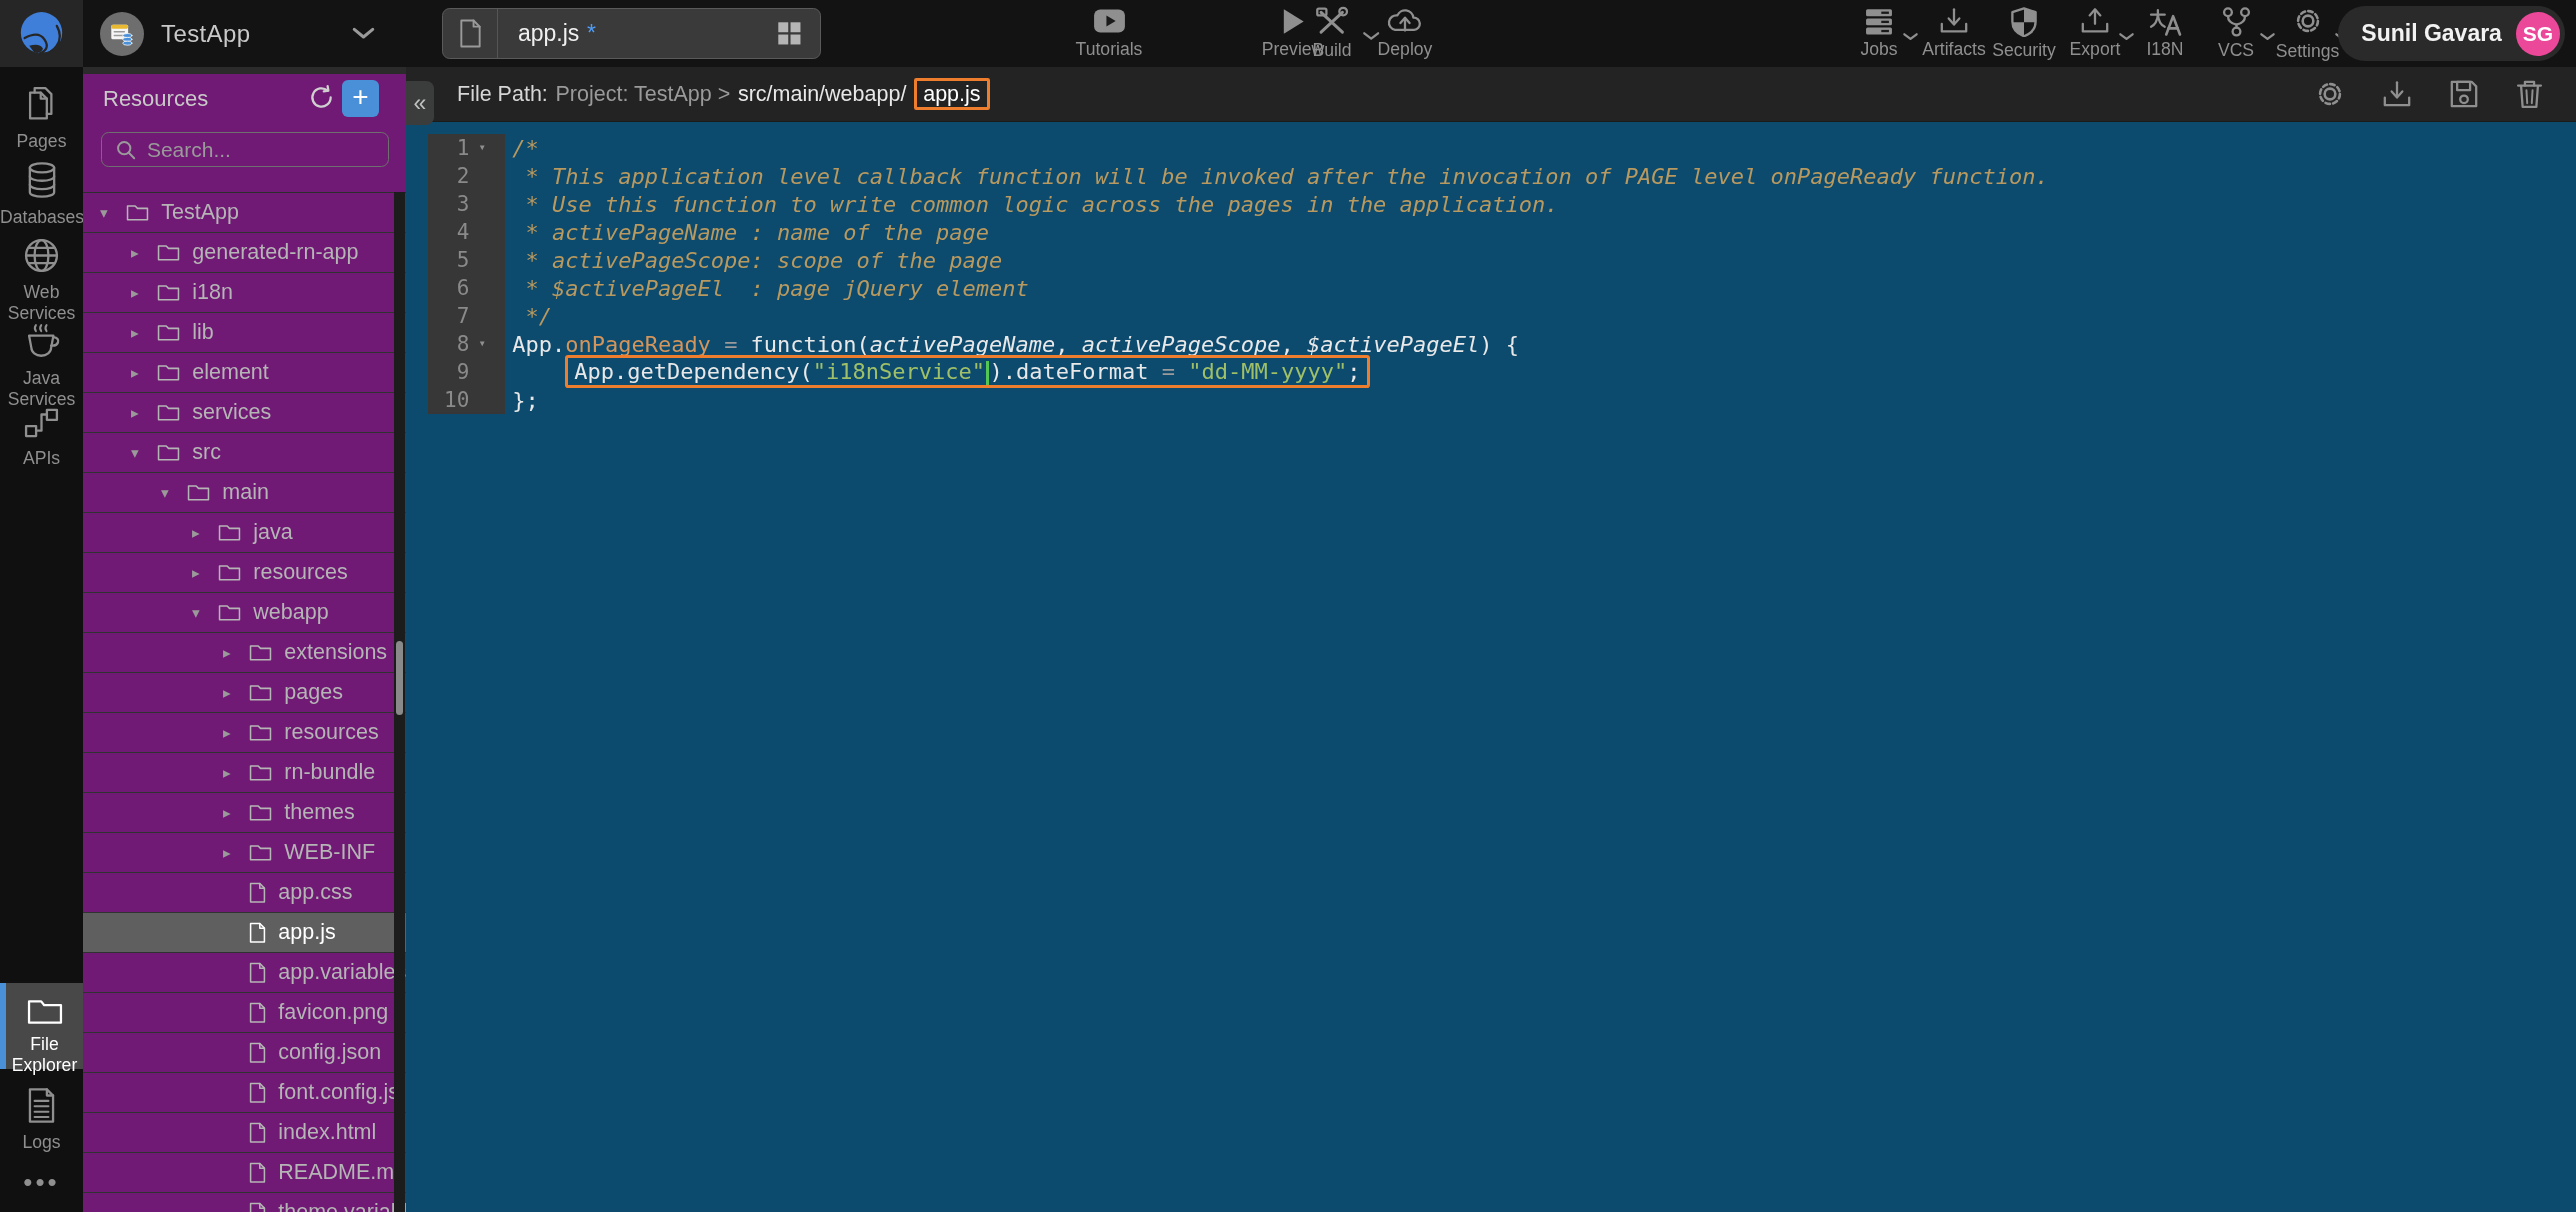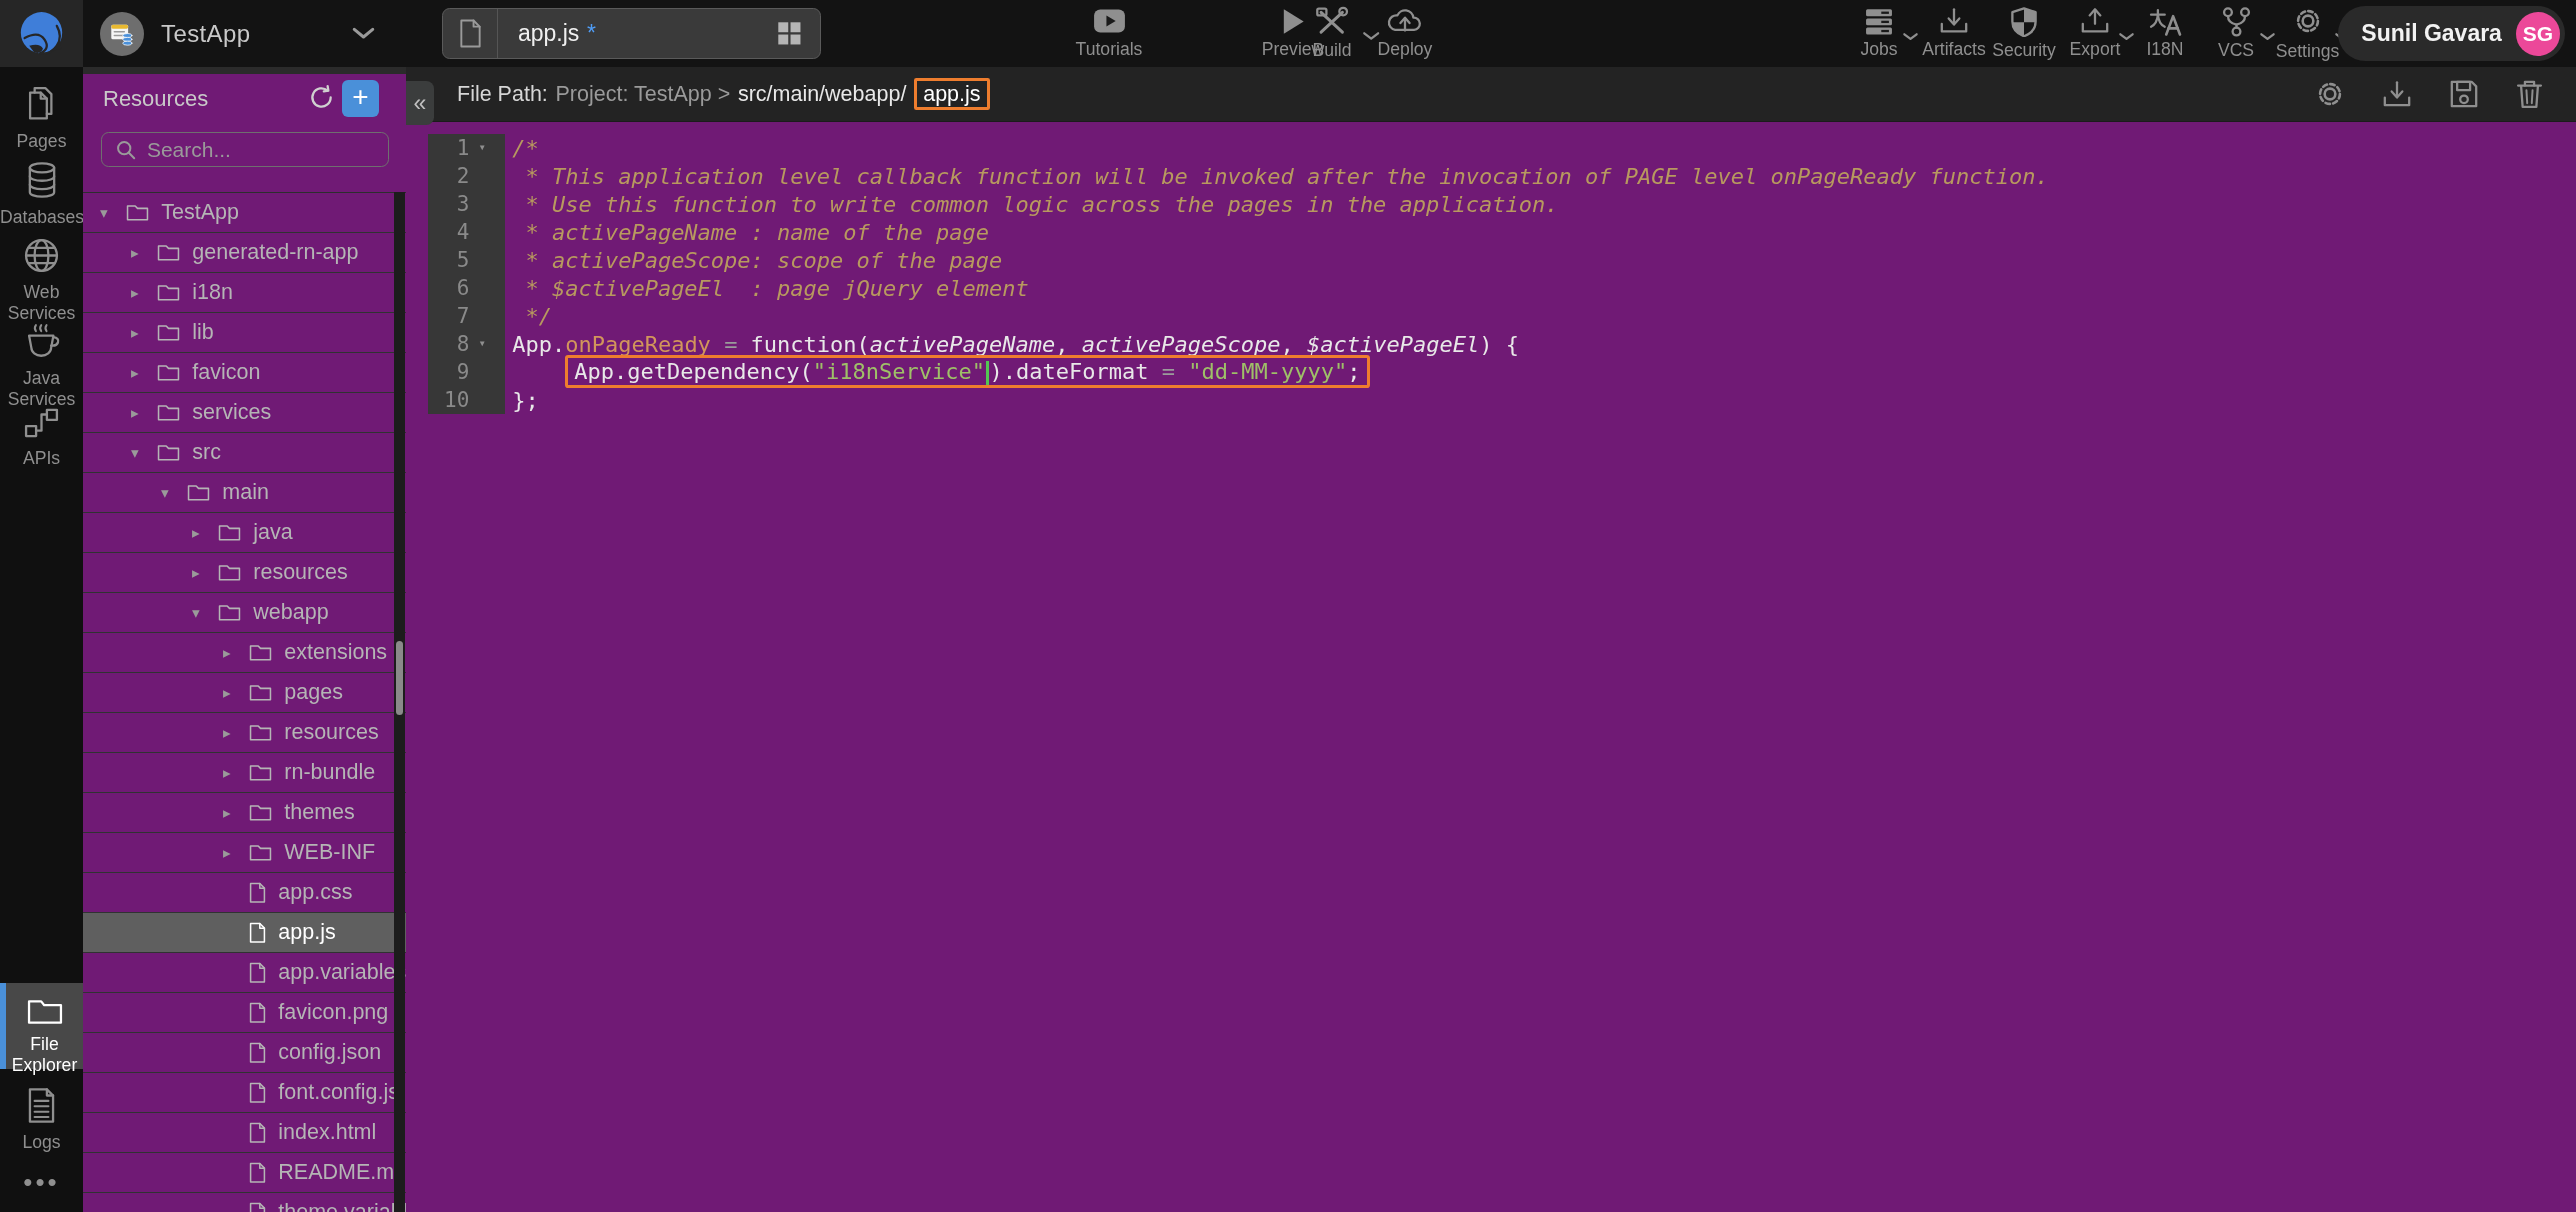--- a/index.html
+++ b/index.html
@@ -70,21 +70,21 @@
               color:#b5b5b5; font-size:21.5px; cursor:pointer; white-space:nowrap; }
   .tree-row.selected { background:#5f5f5f; color:#ffffff; }
   .tree-caret { width:26px; font-size:15.3px; color:#9a9a9a; flex:none; }
   .tree-row.selected .tree-caret { color:#fff; }
   .tree-ico { margin-right:12.3px; flex:none; }
   #tree-scroll-track { position:absolute; left:311px; top:118px; width:10.7px; height:1027px; background:#1c1c1c; }
   #tree-scroll-thumb { position:absolute; left:1.5px; top:449px; width:7.7px; height:74px;
                        background:#8a8a8a; border-radius:3.8px; }
 
   
-  #editor { position:absolute; left:406px; top:67px; width:2170px; height:1145px; background:#701a75; }
+  #editor { position:absolute; left:406px; top:67px; width:2170px; height:1145px; background:#0c4a6e; }
   #ed-header { position:absolute; left:0; top:0; width:2170px; height:55px; background:#232323;
                border-bottom:1.5px solid #1b1b1b; display:flex; align-items:center; }
   #breadcrumb { margin-left:51px; font-size:21.5px; display:flex; align-items:center; gap:7.7px; white-space:pre; }
   #bc-label { color:#d6d6d6; }
   #bc-project { color:#9a9a9a; }
   #bc-path { color:#e8e8e8; }
   #bc-file { color:#ffffff; border:3.1px solid #ee7d2e; border-radius:2.3px; padding:0.8px 6.1px; }
   #ed-actions { margin-left:auto; margin-right:32px; display:flex; align-items:center; gap:35px; }
   #ed-actions .ed-btn { cursor:pointer; }
 
@@ -379,21 +379,21 @@
         <svg class="tree-ico" width="23" height="18.4" viewBox="0 0 30 24">
           <path d="M2 4 h10 l3 3 h13 v15 h-26 z" fill="none" stroke="currentColor" stroke-width="2"></path>
         </svg>
         <span>lib</span>
       </div>
       <div class="tree-row" style="padding-left: 48px;">
         <span class="tree-caret">▸</span>
         <svg class="tree-ico" width="23" height="18.4" viewBox="0 0 30 24">
           <path d="M2 4 h10 l3 3 h13 v15 h-26 z" fill="none" stroke="currentColor" stroke-width="2"></path>
         </svg>
-        <span>favicon</span>
+        <span>element</span>
       </div>
       <div class="tree-row" style="padding-left: 48px;">
         <span class="tree-caret">▸</span>
         <svg class="tree-ico" width="23" height="18.4" viewBox="0 0 30 24">
           <path d="M2 4 h10 l3 3 h13 v15 h-26 z" fill="none" stroke="currentColor" stroke-width="2"></path>
         </svg>
         <span>services</span>
       </div>
       <div class="tree-row" style="padding-left: 48px;">
         <span class="tree-caret">▾</span>

